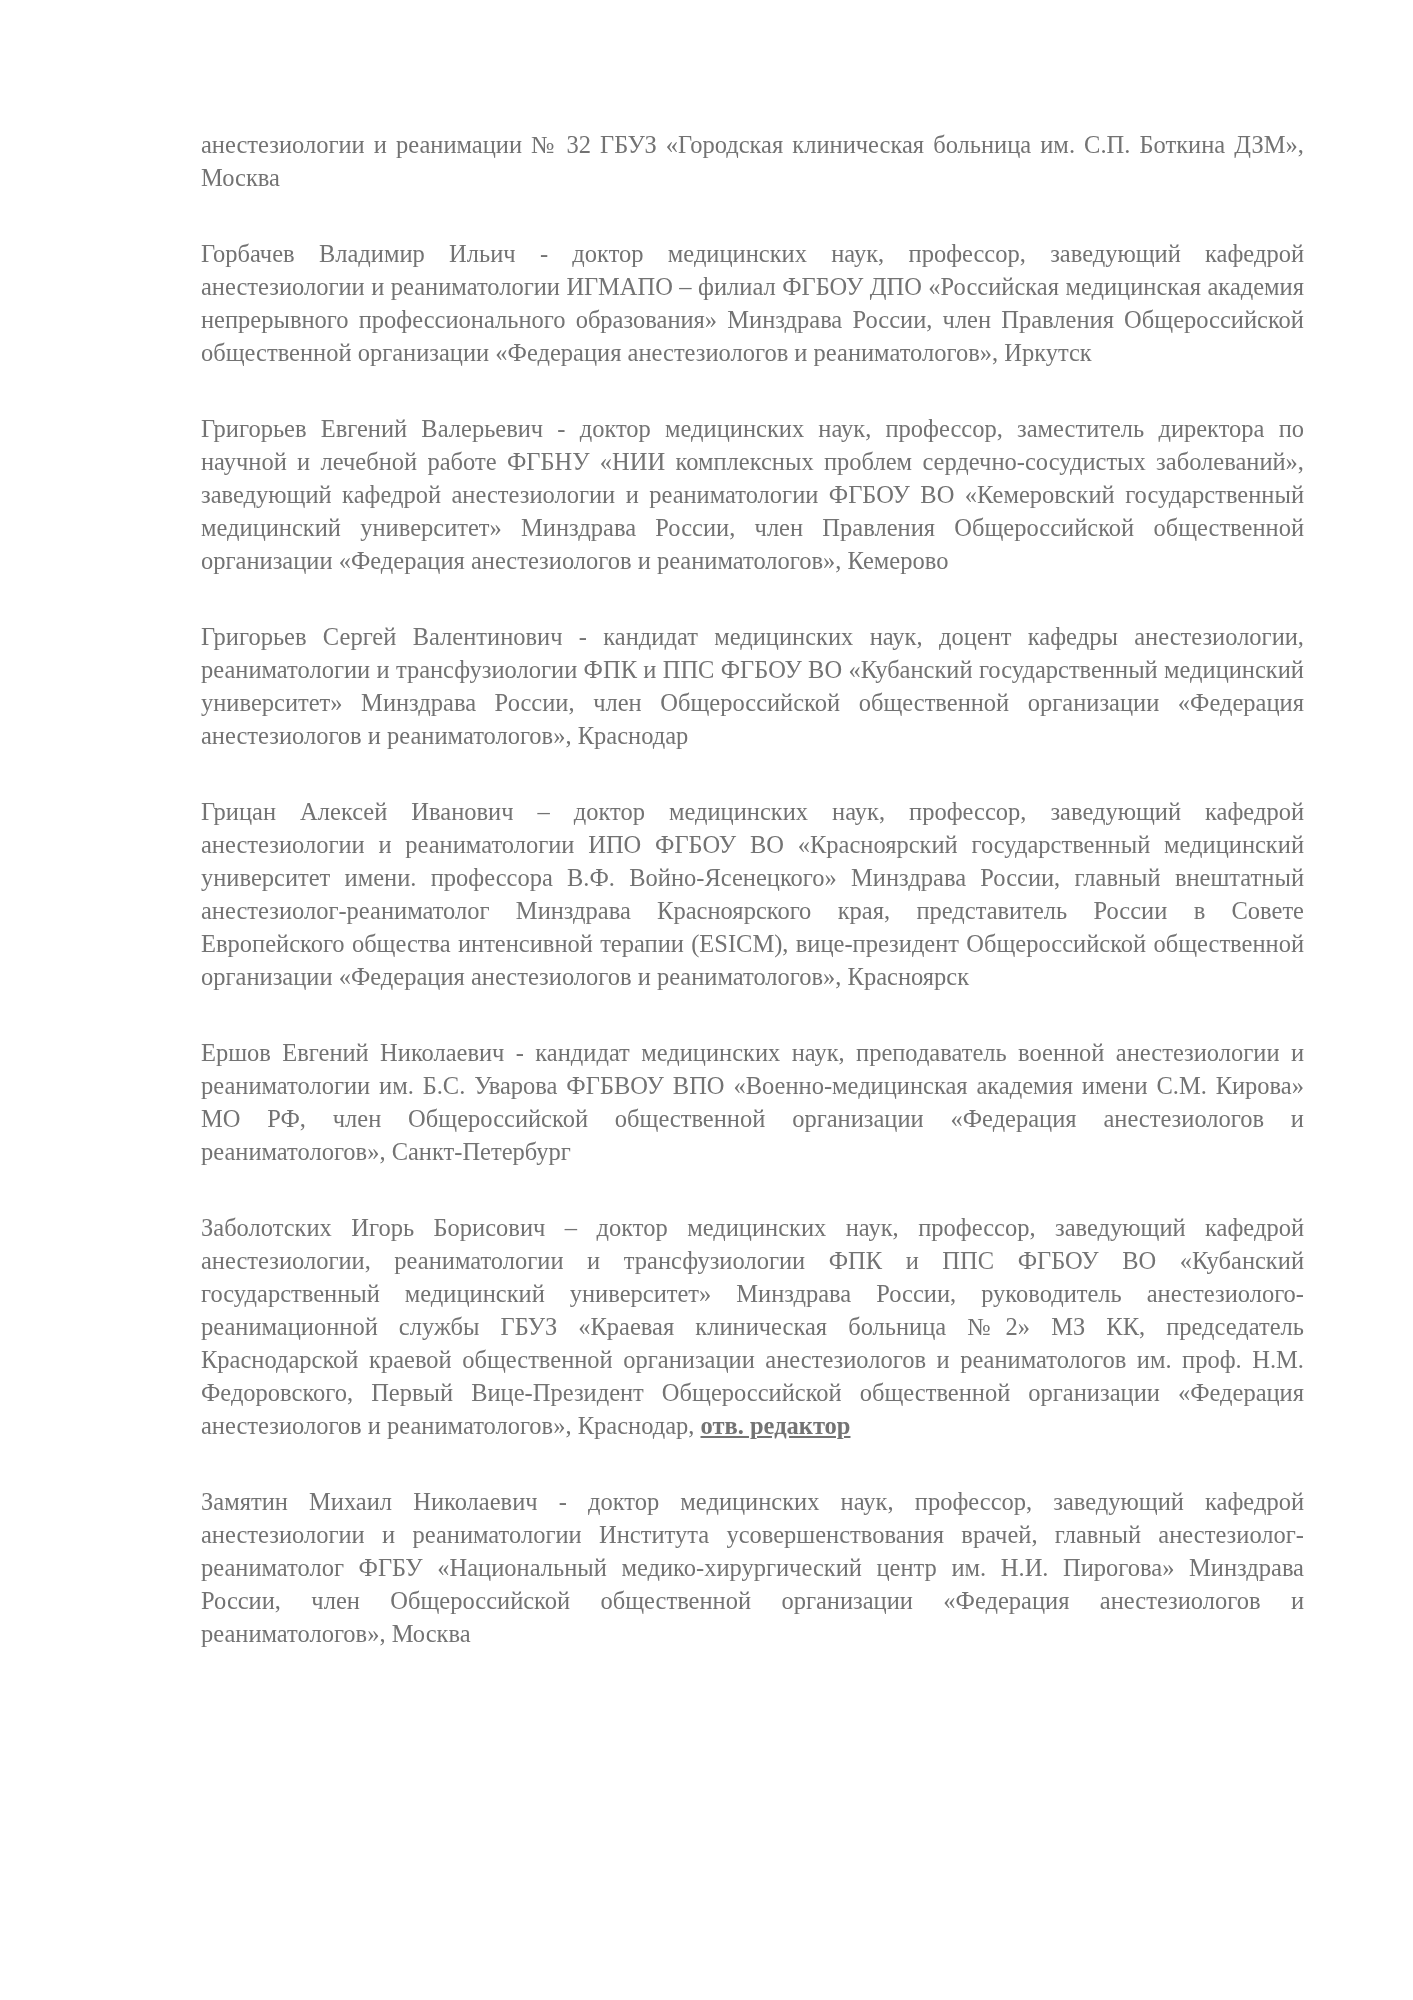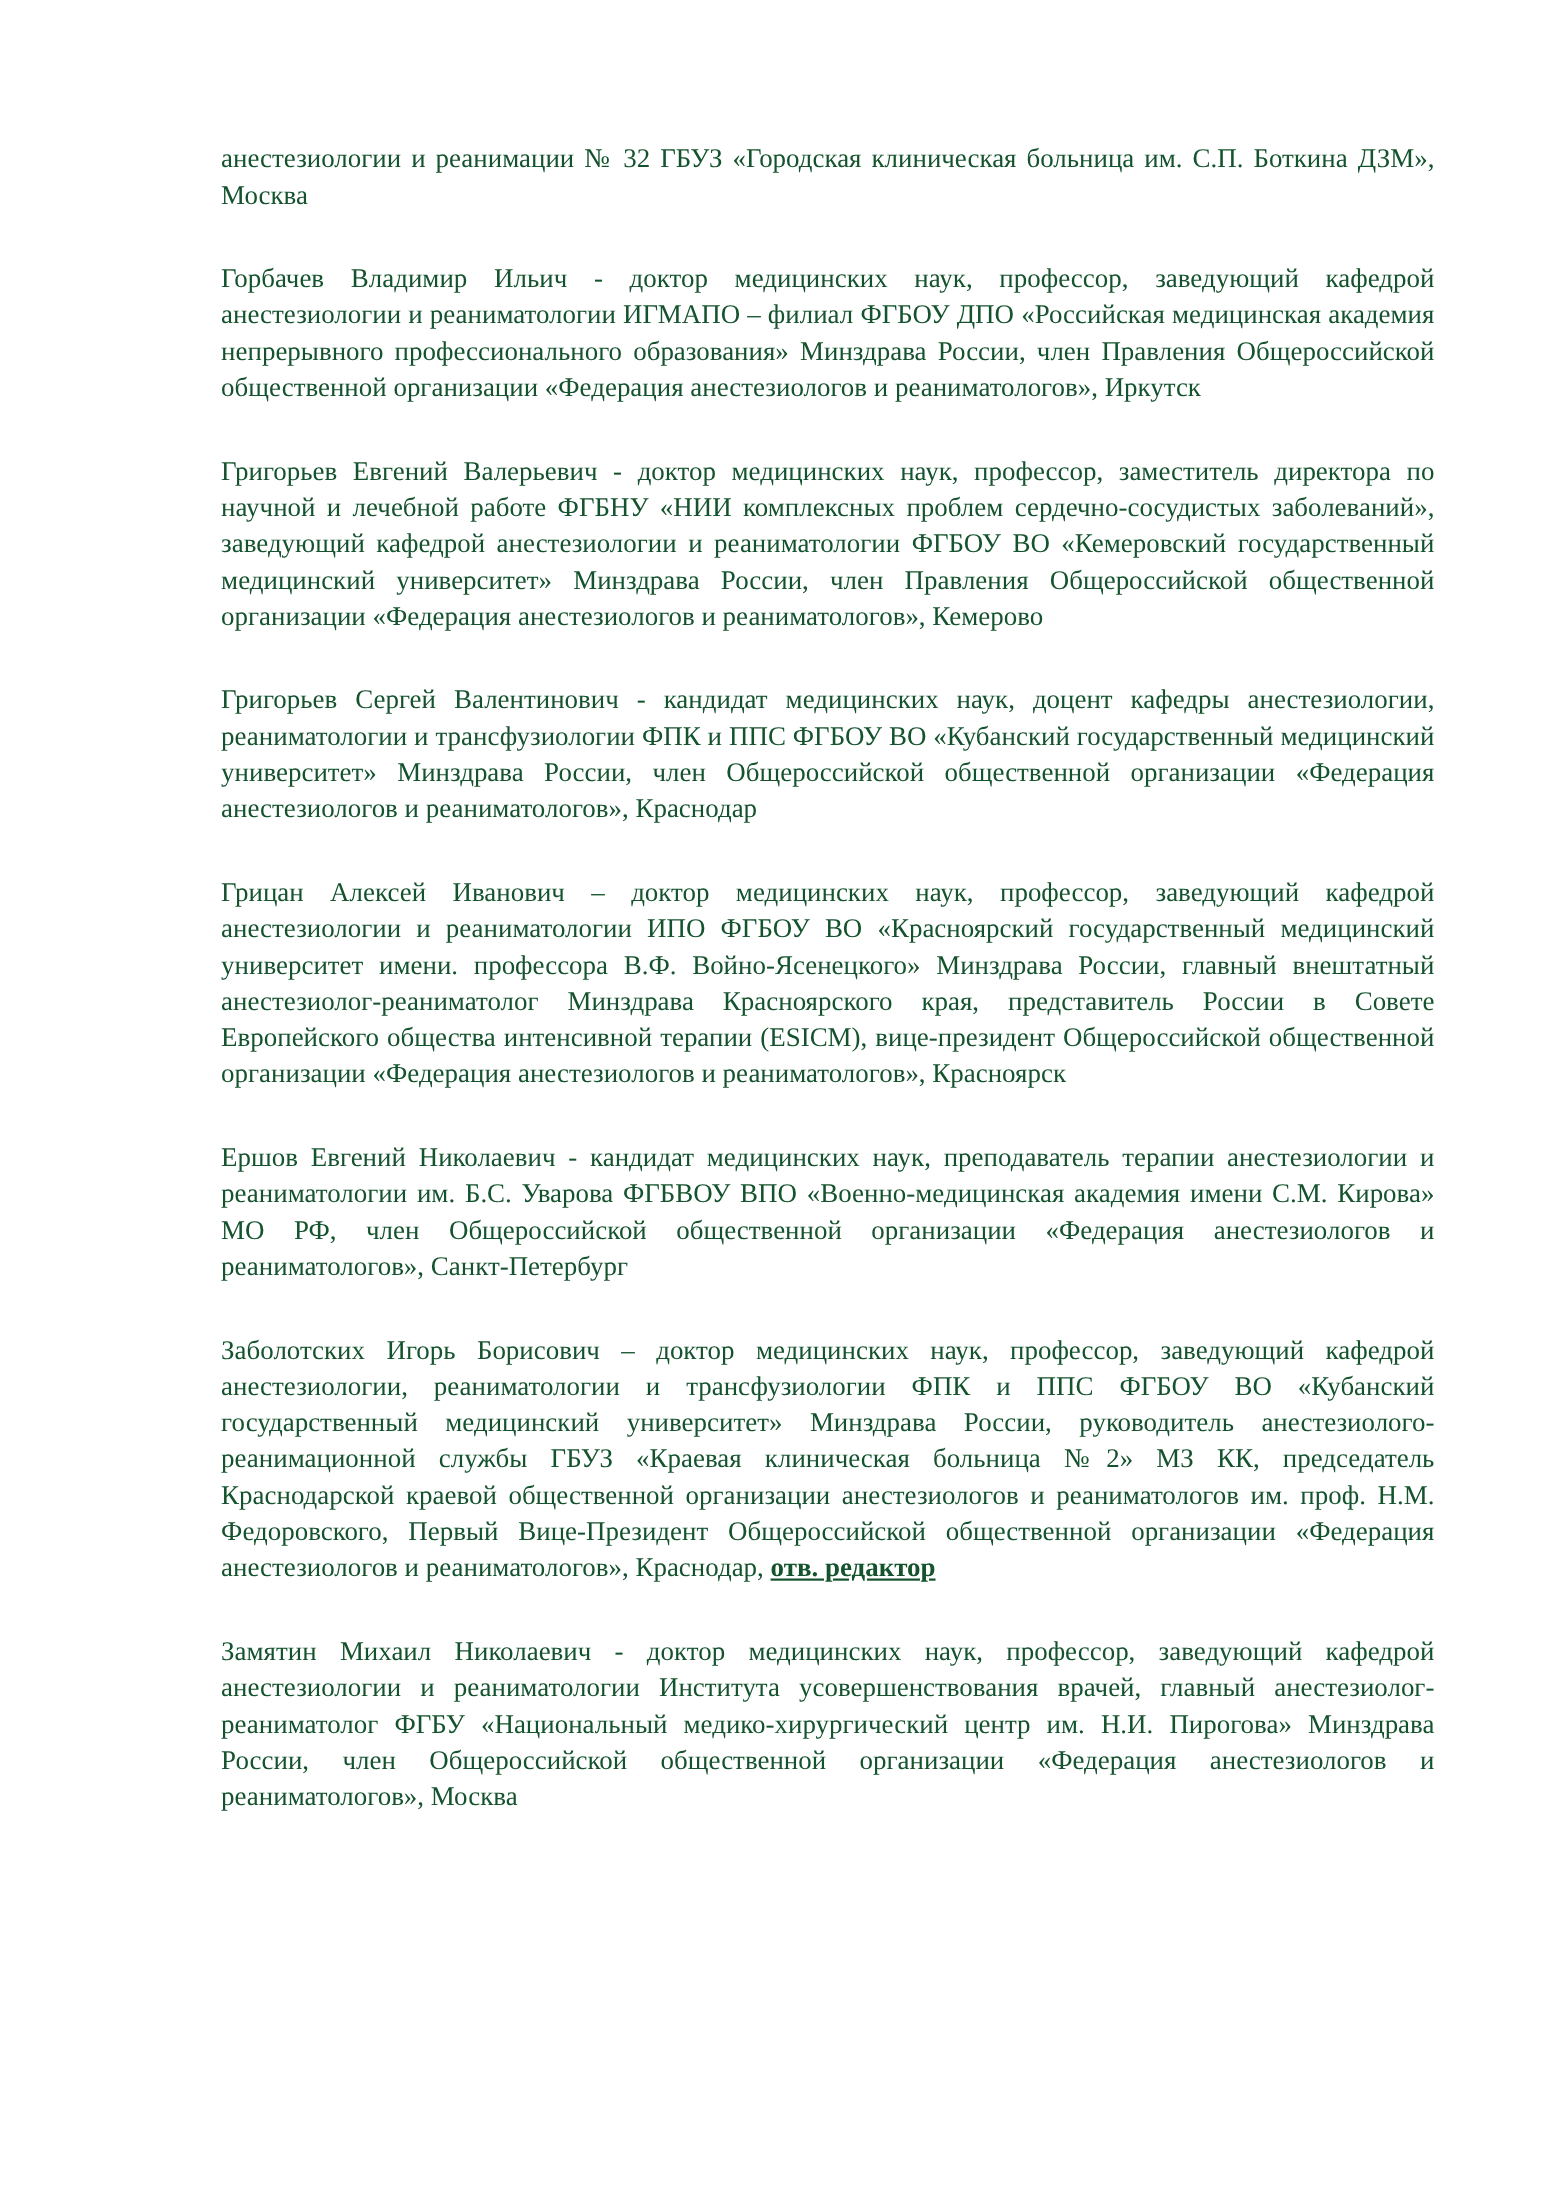--- a/index.html
+++ b/index.html
@@ -14,21 +14,21 @@
       overflow: hidden;
     }
     .page {
       position: absolute;
       left: 201px;
       top: 128px;
       width: 1103px;
       font-family: "Liberation Serif", "DejaVu Serif", serif;
       font-size: 24.5px;
       line-height: 33px;
-      color: #14532d;
+      color: #737373;
       text-align: justify;
     }
     .entry {
       margin: 0 0 43px 0;
       text-align: justify;
       text-align-last: left;
       hyphens: none;
     }
     .entry .bold {
       font-weight: bold;
@@ -48,21 +48,21 @@
   <p class="entry">
     <span>Григорьев Евгений Валерьевич - доктор медицинских наук, профессор, заместитель директора по научной и лечебной работе ФГБНУ «НИИ комплексных проблем сердечно-сосудистых заболеваний», заведующий кафедрой анестезиологии и реаниматологии ФГБОУ ВО «Кемеровский государственный медицинский университет» Минздрава России, член Правления Общероссийской общественной организации «Федерация анестезиологов и реаниматологов», Кемерово</span>
   </p>
   <p class="entry">
     <span>Григорьев Сергей Валентинович - кандидат медицинских наук, доцент кафедры анестезиологии, реаниматологии и трансфузиологии ФПК и ППС ФГБОУ ВО «Кубанский государственный медицинский университет» Минздрава России, член Общероссийской общественной организации «Федерация анестезиологов и реаниматологов», Краснодар</span>
   </p>
   <p class="entry">
     <span>Грицан Алексей Иванович – доктор медицинских наук, профессор, заведующий кафедрой анестезиологии и реаниматологии ИПО ФГБОУ ВО «Красноярский государственный медицинский университет имени. профессора В.Ф. Войно-Ясенецкого» Минздрава России, главный внештатный анестезиолог-реаниматолог Минздрава Красноярского края, представитель России в Совете Европейского общества интенсивной терапии (ESICM), вице-президент Общероссийской общественной организации «Федерация анестезиологов и реаниматологов», Красноярск</span>
   </p>
   <p class="entry">
-    <span>Ершов Евгений Николаевич - кандидат медицинских наук,  преподаватель терапии анестезиологии и реаниматологии им. Б.С. Уварова ФГБВОУ ВПО «Военно-медицинская академия имени С.М. Кирова» МО РФ, член Общероссийской общественной организации «Федерация анестезиологов и реаниматологов», Санкт-Петербург</span>
+    <span>Ершов Евгений Николаевич - кандидат медицинских наук,  преподаватель военной анестезиологии и реаниматологии им. Б.С. Уварова ФГБВОУ ВПО «Военно-медицинская академия имени С.М. Кирова» МО РФ, член Общероссийской общественной организации «Федерация анестезиологов и реаниматологов», Санкт-Петербург</span>
   </p>
   <p class="entry">
     <span>Заболотских Игорь Борисович – доктор медицинских наук, профессор, заведующий кафедрой анестезиологии, реаниматологии и трансфузиологии ФПК и ППС ФГБОУ ВО «Кубанский государственный медицинский университет» Минздрава России, руководитель анестезиолого-реанимационной службы ГБУЗ «Краевая клиническая больница №2» МЗ КК, председатель Краснодарской краевой общественной организации анестезиологов и реаниматологов им. проф. Н.М. Федоровского, Первый Вице-Президент Общероссийской общественной организации «Федерация анестезиологов и реаниматологов», Краснодар, </span><span class="bold">отв. редактор</span>
   </p>
   <p class="entry">
     <span>Замятин Михаил Николаевич - доктор медицинских наук, профессор, заведующий кафедрой анестезиологии и реаниматологии Института усовершенствования врачей, главный анестезиолог-реаниматолог ФГБУ «Национальный медико-хирургический центр им. Н.И. Пирогова» Минздрава России, член Общероссийской общественной организации «Федерация анестезиологов и реаниматологов», Москва</span>
   </p>
 </div>
 
 </body></html>

